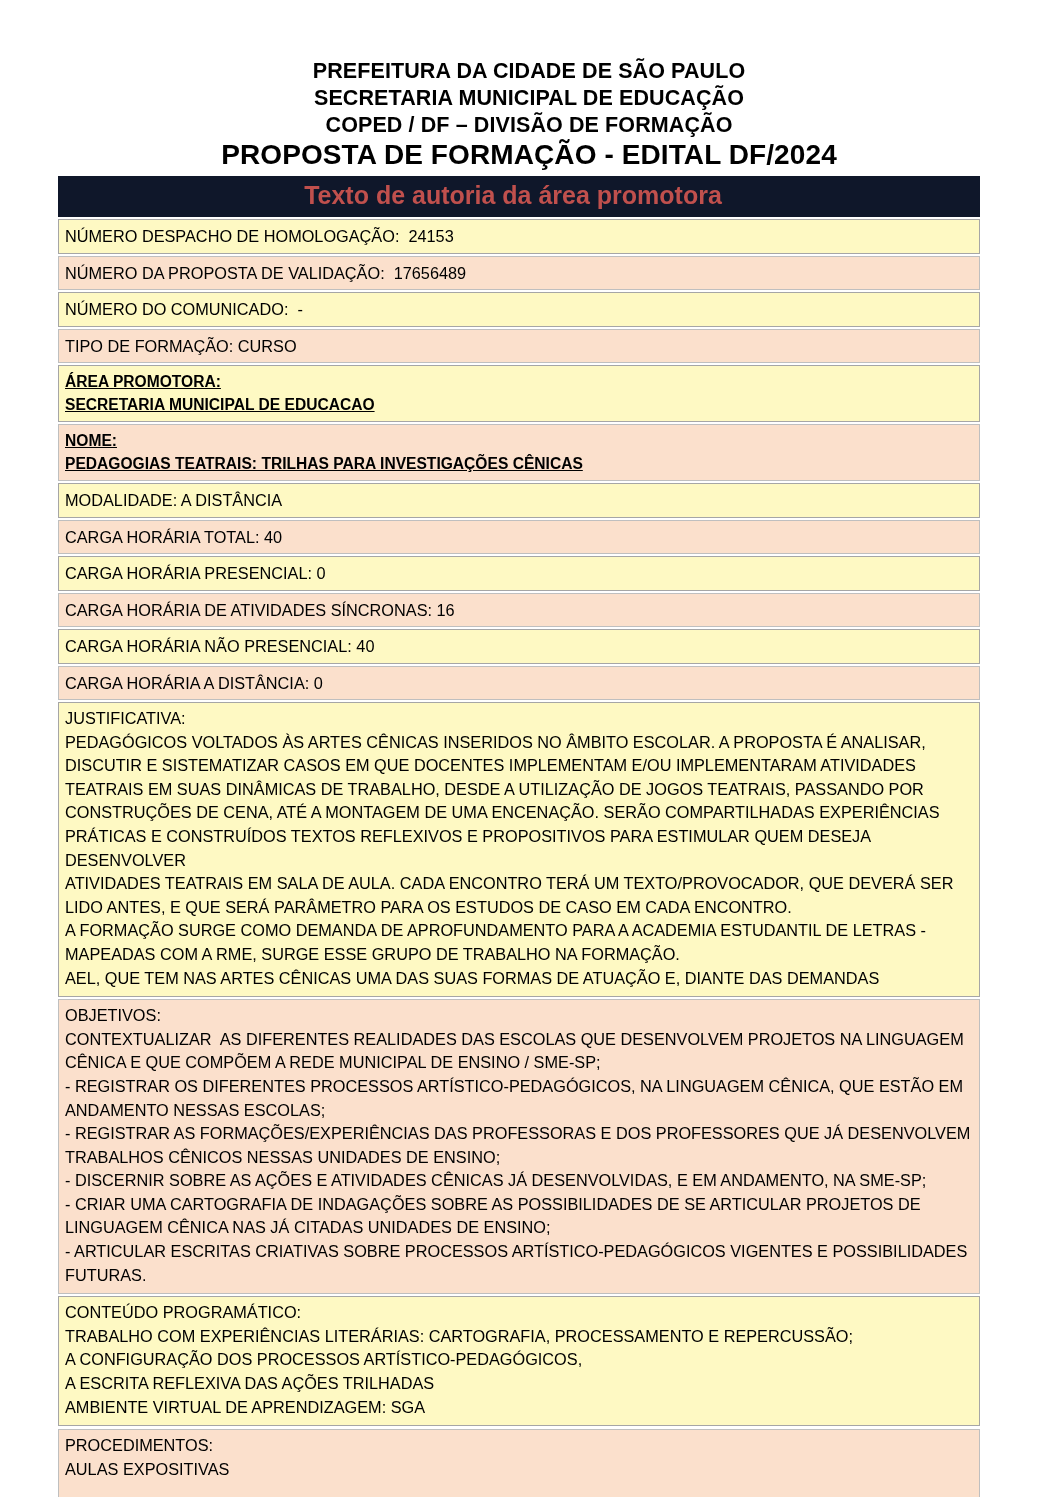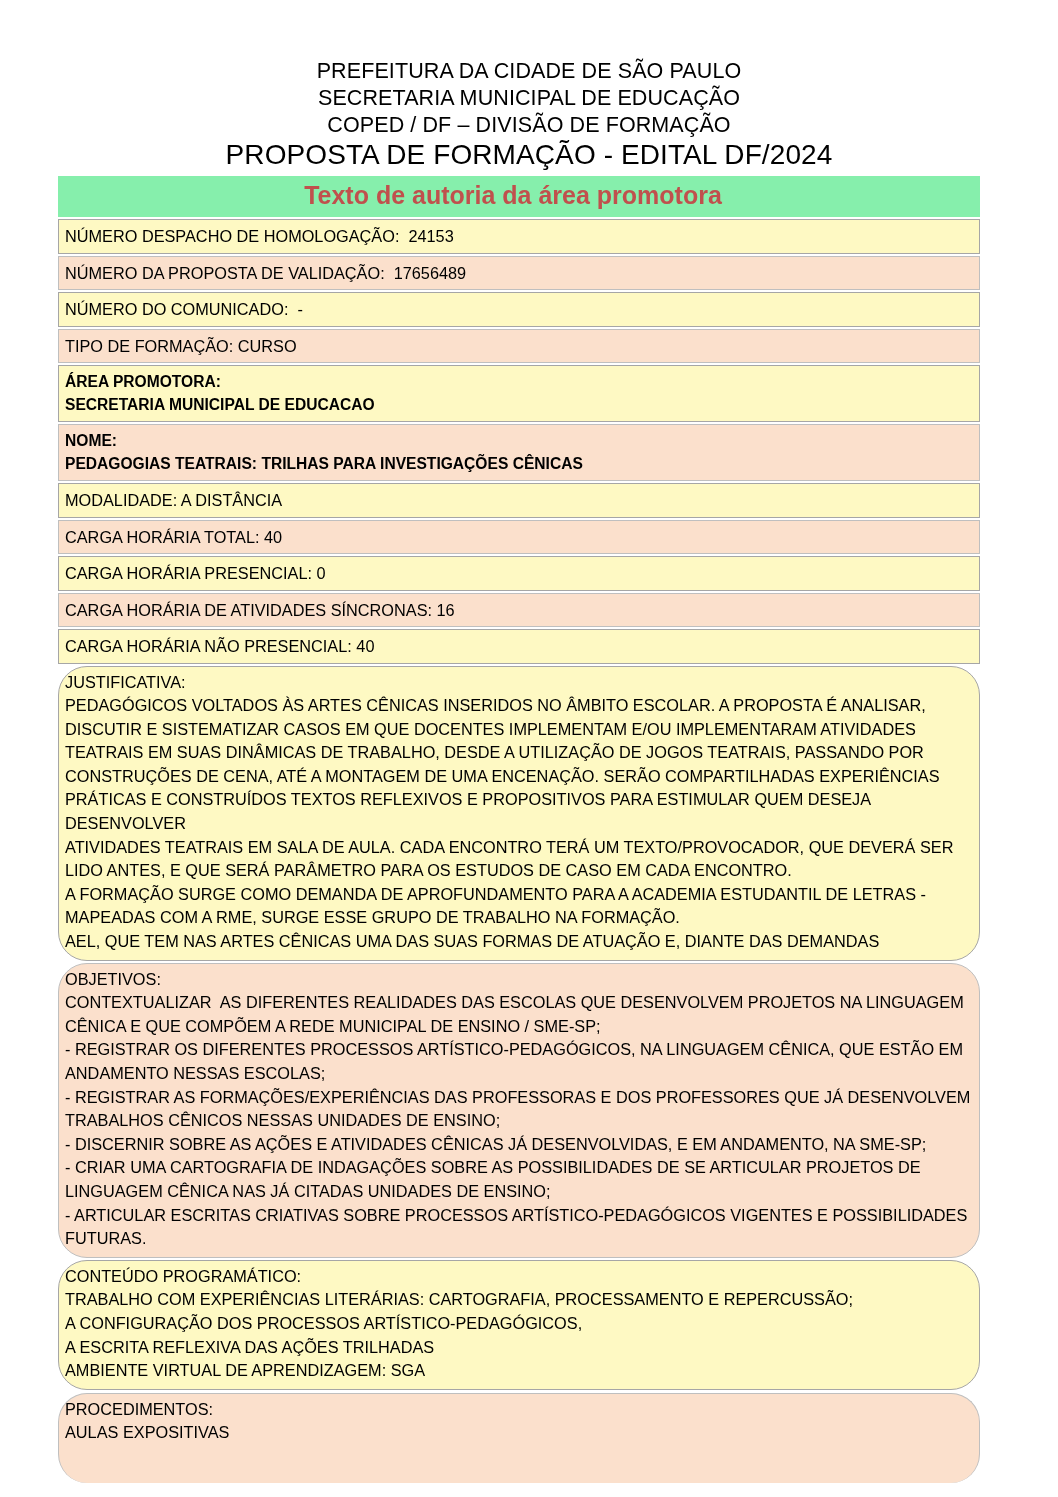--- a/index.html
+++ b/index.html
@@ -18,35 +18,35 @@
     background: #ffffff;
     overflow: hidden;
     box-sizing: border-box;
   }
   .doc-header {
     padding-top: 58px;
     text-align: center;
   }
   .doc-header .hline {
     font-size: 21.5px;
-    font-weight: normal;
+    font-weight: bold;
     line-height: 27px;
     letter-spacing: 0.1px;
     color: #000;
   }
   .doc-header .hline.big {
     font-size: 28px;
     line-height: 31px;
   }
   .table {
     width: 922px;
     margin: 6px auto 0 58px;
   }
   .band {
-    background: #86efac;
+    background: #0f172a;
     text-align: center;
     padding: 4px 12px 7px 0;
     color: #C0504D;
     font-size: 25px;
     font-weight: bold;
     line-height: 30px;
   }
   .row {
     border: 1px solid #A6A6A6;
     background: #fef9c3;
@@ -56,25 +56,25 @@
     line-height: 22.5px;
     box-sizing: border-box;
   }
   .row.shaded {
     background: #FBE0CC;
     border-color: #BFBFBF;
   }
   .row.bold {
     font-weight: bold;
     font-size: 15.6px;
+    text-decoration: underline;
   }
   .row.block {
     padding: 4px 6px 6px 6px;
     line-height: 23.6px;
-    border-radius: 29px;
   }
   .row .ln {
     display: block;
     white-space: pre-wrap;
   }
   .row.last {
     margin-top: 3px;
     border-bottom: none;
     padding-bottom: 38px;
   }
@@ -134,20 +134,23 @@
     </div>
 
     <div class="row shaded">
       <span class="ln">CARGA HORÁRIA DE ATIVIDADES SÍNCRONAS: 16</span>
     </div>
 
     <div class="row">
       <span class="ln">CARGA HORÁRIA NÃO PRESENCIAL: 40</span>
     </div>
 
+    <div class="row shaded">
+      <span class="ln">CARGA HORÁRIA A DISTÂNCIA: 0</span>
+    </div>
 
     <div class="row block">
       <span class="ln">JUSTIFICATIVA:</span>
       <span class="ln">PEDAGÓGICOS VOLTADOS ÀS ARTES CÊNICAS INSERIDOS NO ÂMBITO ESCOLAR. A PROPOSTA É ANALISAR,</span>
       <span class="ln">DISCUTIR E SISTEMATIZAR CASOS EM QUE DOCENTES IMPLEMENTAM E/OU IMPLEMENTARAM ATIVIDADES</span>
       <span class="ln">TEATRAIS EM SUAS DINÂMICAS DE TRABALHO, DESDE A UTILIZAÇÃO DE JOGOS TEATRAIS, PASSANDO POR</span>
       <span class="ln">CONSTRUÇÕES DE CENA, ATÉ A MONTAGEM DE UMA ENCENAÇÃO. SERÃO COMPARTILHADAS EXPERIÊNCIAS</span>
       <span class="ln">PRÁTICAS E CONSTRUÍDOS TEXTOS REFLEXIVOS E PROPOSITIVOS PARA ESTIMULAR QUEM DESEJA DESENVOLVER</span>
       <span class="ln">ATIVIDADES TEATRAIS EM SALA DE AULA. CADA ENCONTRO TERÁ UM TEXTO/PROVOCADOR, QUE DEVERÁ SER</span>
       <span class="ln">LIDO ANTES, E QUE SERÁ PARÂMETRO PARA OS ESTUDOS DE CASO EM CADA ENCONTRO.</span>

